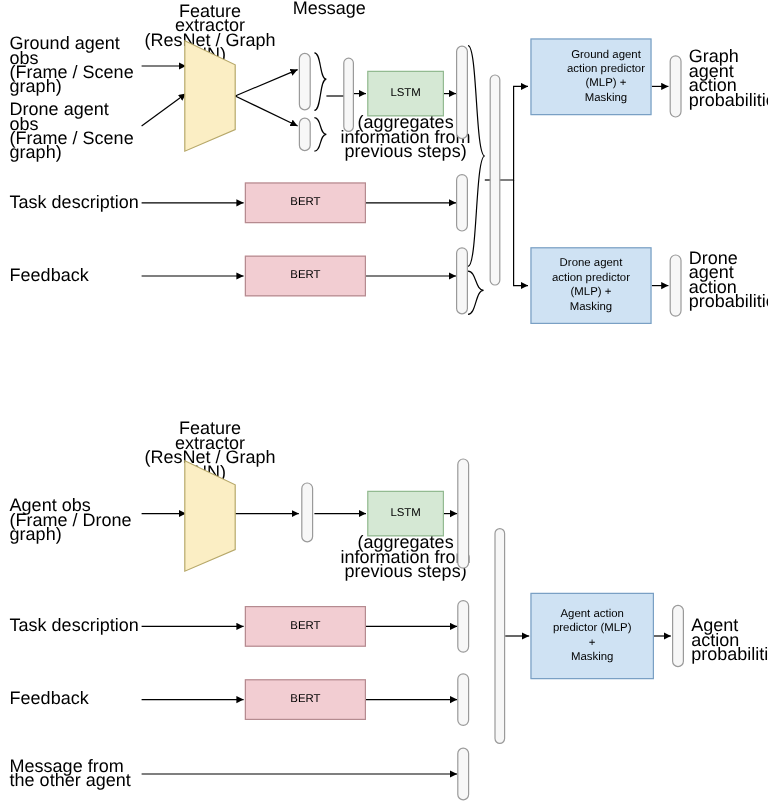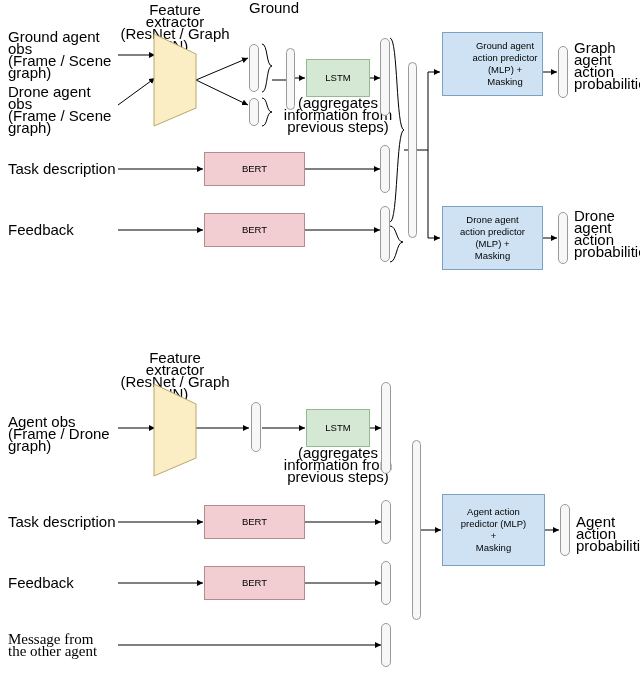--- a/index.html
+++ b/index.html
@@ -157,21 +157,21 @@
 
   <div class="lbl center" style="left:120px; top:4px; width:110px;">Feature extractor
 (ResNet / Graph NN)</div>
 
   <div class="trap" style="left:152px; top:30px; width:46px; height:100px;">
     <svg width="46" height="100" viewBox="0 0 46 100">
       <polygon points="2,4 44,24 44,78 2,96" fill="#fbeec4" stroke="#b7a86a" stroke-width="1"></polygon>
     </svg>
   </div>
 
-  <div class="lbl center" style="left:244px; top:2px; width:60px;">Ground</div>
+  <div class="lbl center" style="left:244px; top:2px; width:60px;">Message</div>
 
   <div class="pill" style="left:249px; top:44px; width:10px; height:48px;"></div>
   <div class="pill" style="left:249px; top:98px; width:10px; height:28px;"></div>
   <div class="pill" style="left:286px; top:48px; width:9px; height:62px;"></div>
 
   <div class="box lstm" style="left:306px; top:59px; width:64px; height:38px;">LSTM</div>
 
   <div class="lbl center" style="left:282px; top:97px; width:112px;">(aggregates
 information from
 previous steps)</div>
@@ -207,21 +207,21 @@
 action
 probabilities</div>
 
   <div class="lbl" style="left:8px; top:416px; width:112px;">Agent obs
 (Frame / Drone graph)</div>
 
   <div class="lbl" style="left:8px; top:516px; width:110px;">Task description</div>
 
   <div class="lbl" style="left:8px; top:577px; width:110px;">Feedback</div>
 
-  <div class="lbl" style="left:8px; top:633px; width:110px;font-family:Liberation Serif, serif;">Message from
+  <div class="lbl" style="left:8px; top:633px; width:110px;">Message from
 the other agent</div>
 
   <div class="lbl center" style="left:120px; top:352px; width:110px;">Feature extractor
 (ResNet / Graph NN)</div>
 
   <div class="trap" style="left:152px; top:380px; width:46px; height:100px;">
     <svg width="46" height="100" viewBox="0 0 46 100">
       <polygon points="2,4 44,24 44,78 2,96" fill="#fbeec4" stroke="#b7a86a" stroke-width="1"></polygon>
     </svg>
   </div>

